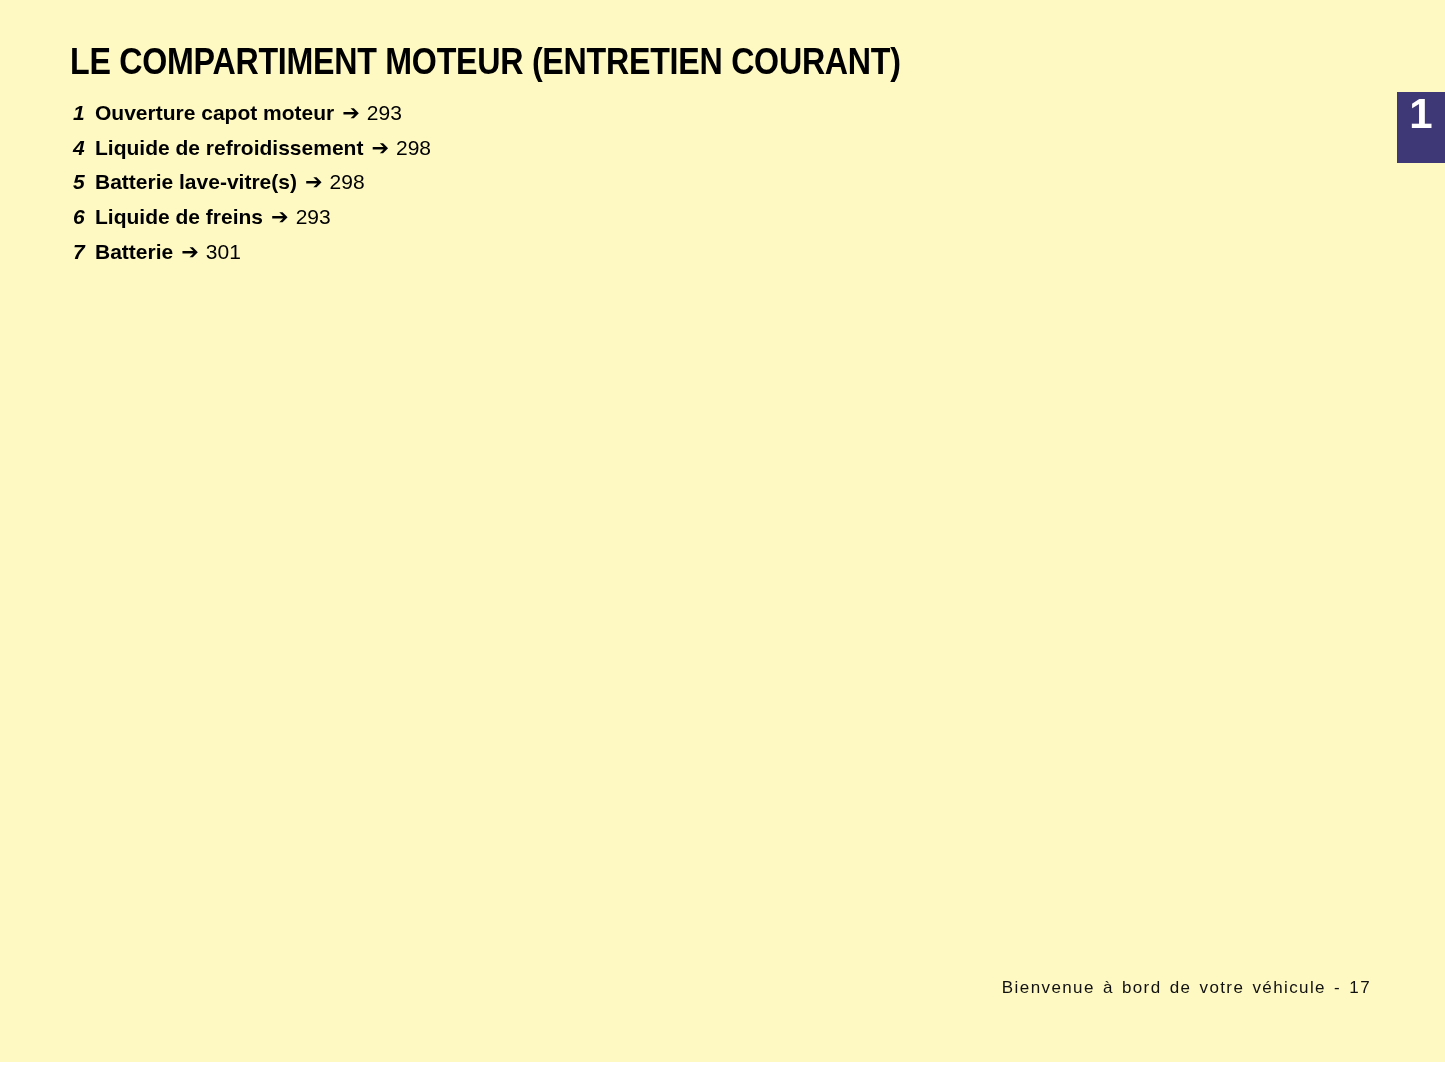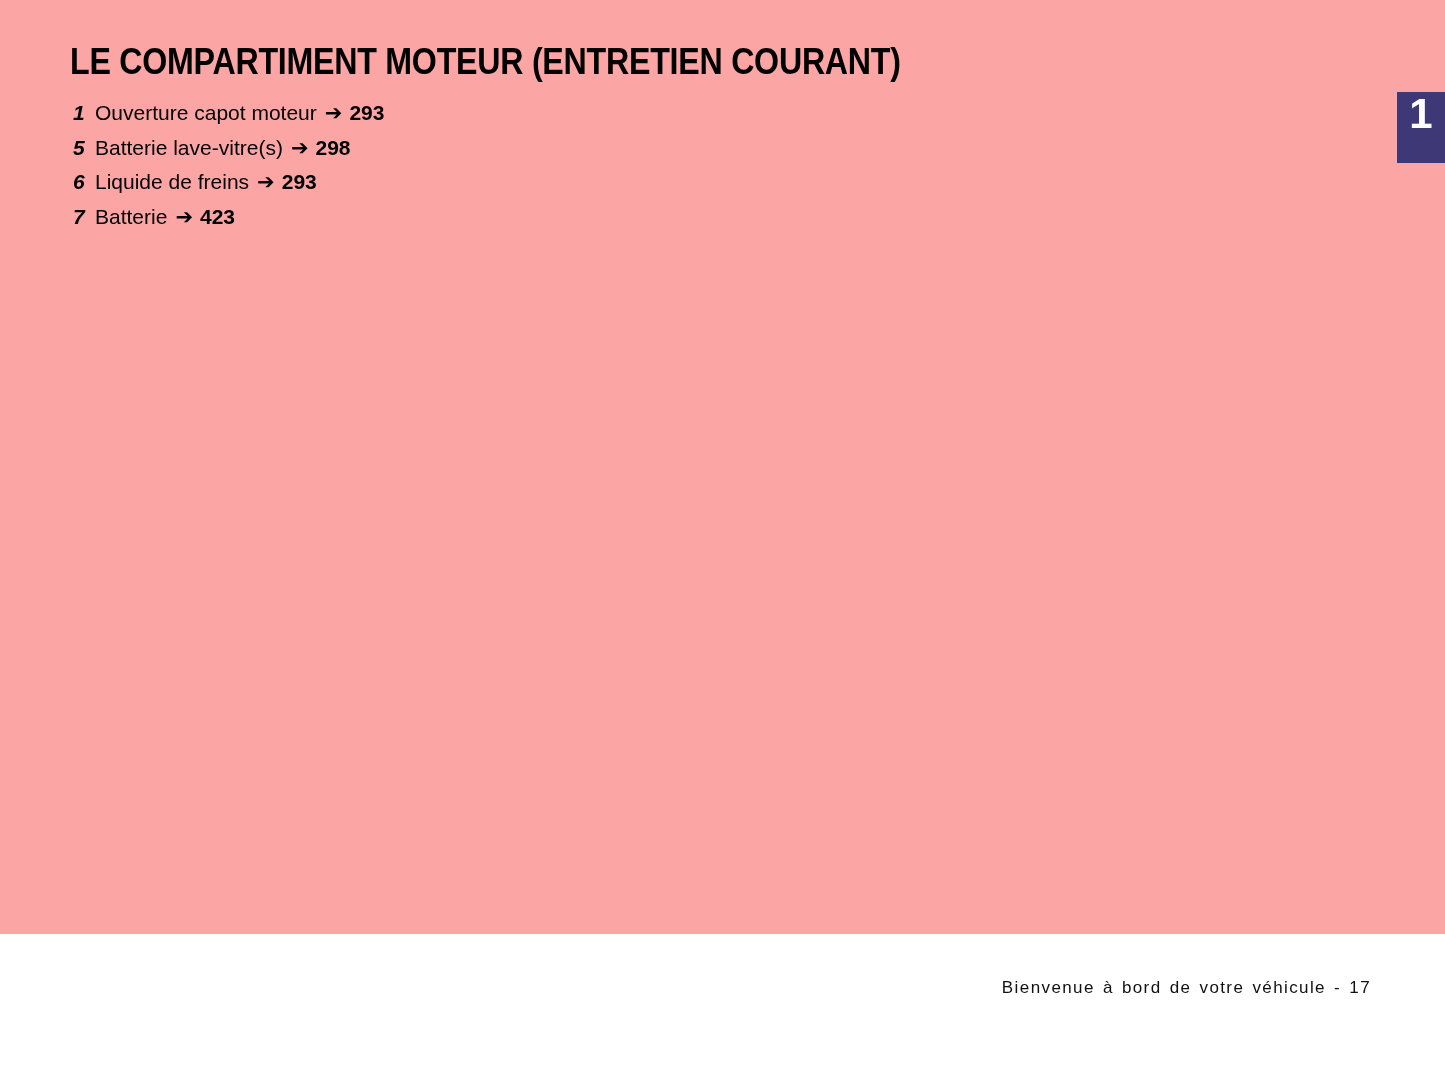--- a/index.html
+++ b/index.html
@@ -7,22 +7,22 @@
     width: 1445px;
     height: 1070px;
     background: #ffffff;
     font-family: "Liberation Sans", "DejaVu Sans", sans-serif;
     color: #000000;
     overflow: hidden;
   }
   .page {
     position: relative;
     width: 1445px;
-    height: 934px;
-    background: #fca5a5;
+    height: 1062px;
+    background: #fef9c3;
   }
   .page-title {
     position: absolute;
     left: 70px;
     top: 41px;
     font-size: 37px;
     font-weight: 700;
     white-space: nowrap;
     transform: scaleX(0.87);
     transform-origin: 0 50%;
@@ -41,29 +41,29 @@
     white-space: nowrap;
   }
   .item-num {
     display: inline-block;
     width: 15px;
     font-weight: 700;
     font-style: italic;
     margin-right: 7px;
   }
   .item-label {
-    font-weight: 400;
+    font-weight: 700;
   }
   .arrow {
     font-family: "DejaVu Sans", sans-serif;
     font-weight: 700;
     margin: 0 7px 0 8px;
   }
   .item-page {
-    font-weight: 700;
+    font-weight: 400;
   }
   .chapter-tab {
     position: absolute;
     top: 92px;
     right: 0;
     width: 48px;
     height: 71px;
     background: #3e3876;
     display: flex;
     justify-content: center;
@@ -91,27 +91,30 @@
 
 <div class="page">
 
   <h1 class="page-title">LE COMPARTIMENT MOTEUR (ENTRETIEN COURANT)</h1>
 
   <ol class="legend-list">
     <li>
       <span class="item-num">1</span><span class="item-label">Ouverture capot moteur</span><span class="arrow">➔</span><span class="item-page">293</span>
     </li>
     <li>
+      <span class="item-num">4</span><span class="item-label">Liquide de refroidissement</span><span class="arrow">➔</span><span class="item-page">298</span>
+    </li>
+    <li>
       <span class="item-num">5</span><span class="item-label">Batterie lave-vitre(s)</span><span class="arrow">➔</span><span class="item-page">298</span>
     </li>
     <li>
       <span class="item-num">6</span><span class="item-label">Liquide de freins</span><span class="arrow">➔</span><span class="item-page">293</span>
     </li>
     <li>
-      <span class="item-num">7</span><span class="item-label">Batterie</span><span class="arrow">➔</span><span class="item-page">423</span>
+      <span class="item-num">7</span><span class="item-label">Batterie</span><span class="arrow">➔</span><span class="item-page">301</span>
     </li>
   </ol>
 
   <div class="chapter-tab">
     <span>1</span>
   </div>
 
   <div class="footer">Bienvenue à bord de votre véhicule - 17</div>
 
 </div>

